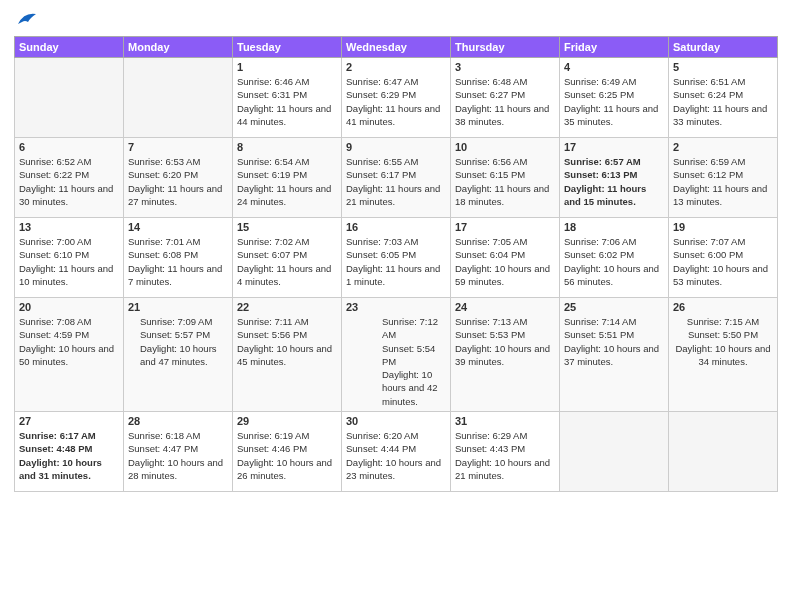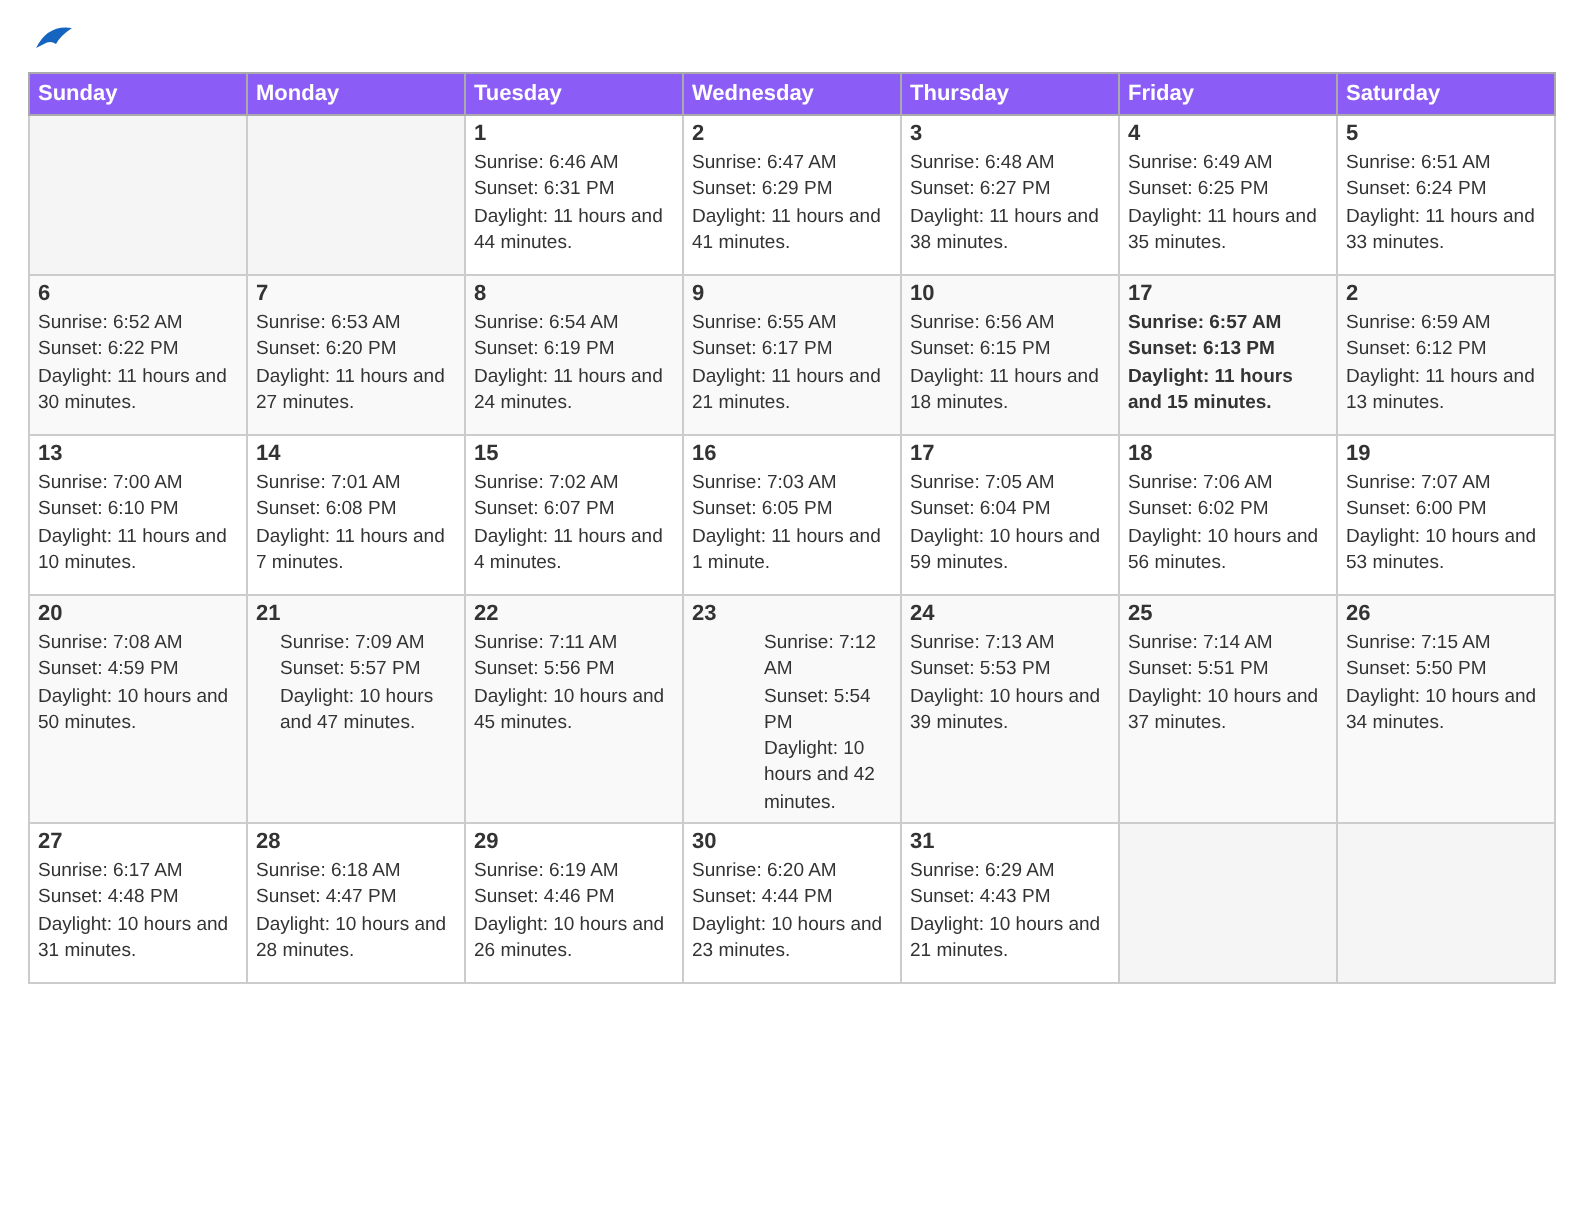--- a/index.html
+++ b/index.html
@@ -286,29 +286,29 @@
 Daylight: 10 hours and 39 minutes.</div>
           </td>
           <td>
             <span class="day-num">25</span>
             <div class="day-info" style="white-space: pre-line;">Sunrise: 7:14 AM
 Sunset: 5:51 PM
 Daylight: 10 hours and 37 minutes.</div>
           </td>
           <td>
             <span class="day-num">26</span>
-            <div class="day-info" style="white-space: pre-line;">Sunrise: 7:15 AM
+            <div class="day-info" style="white-space: pre-line; text-align: center;">Sunrise: 7:15 AM
 Sunset: 5:50 PM
 Daylight: 10 hours and 34 minutes.</div>
           </td>
         </tr>
         <tr>
           <td>
             <span class="day-num">27</span>
-            <div class="day-info" style="white-space: pre-line;">Sunrise: 6:17 AM
+            <div class="day-info" style="white-space: pre-line; font-weight: bold;">Sunrise: 6:17 AM
 Sunset: 4:48 PM
 Daylight: 10 hours and 31 minutes.</div>
           </td>
           <td>
             <span class="day-num">28</span>
             <div class="day-info" style="white-space: pre-line;">Sunrise: 6:18 AM
 Sunset: 4:47 PM
 Daylight: 10 hours and 28 minutes.</div>
           </td>
           <td>

